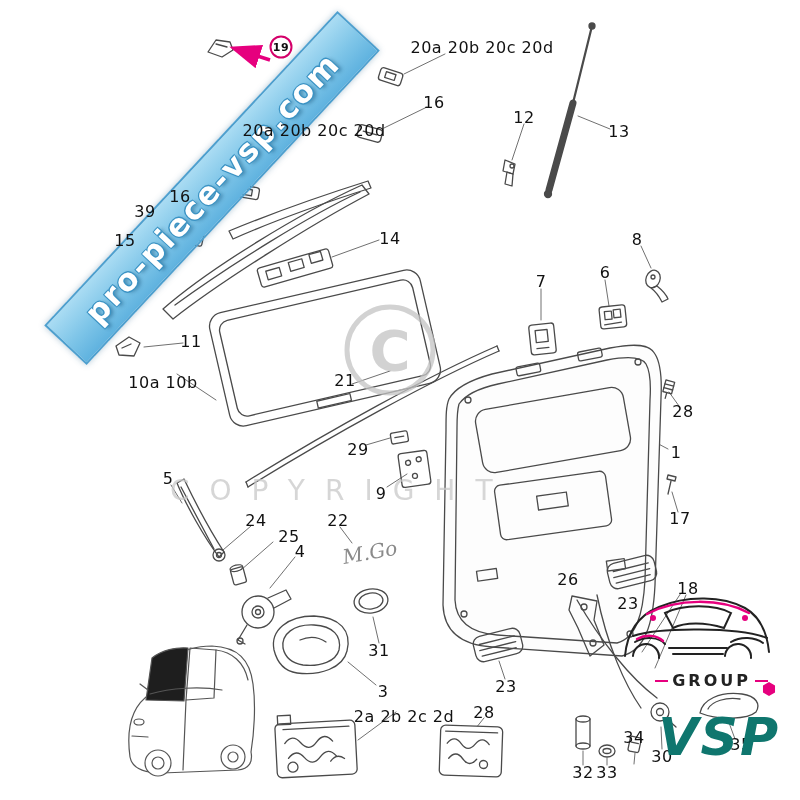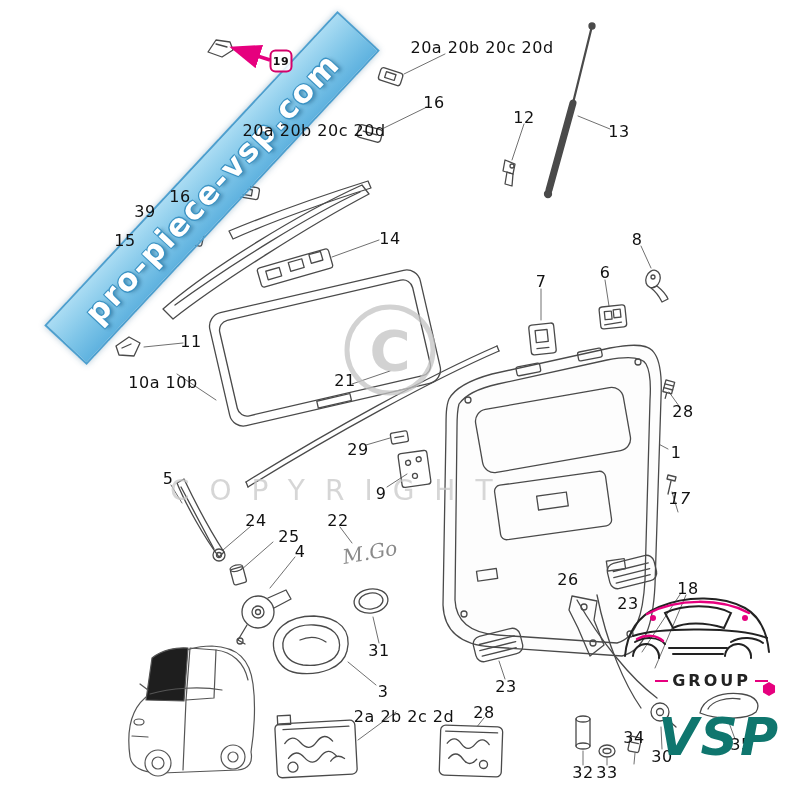--- a/index.html
+++ b/index.html
@@ -361,21 +361,21 @@
   <svg class="overlay" width="800" height="800" viewBox="0 0 800 800">
     <defs>
       <marker id="ah" markerWidth="9" markerHeight="8" refX="7" refY="3.5" orient="auto">
         <path d="M0,0 L9,3.5 L0,7 Z" fill="#e6007e"></path>
       </marker>
     </defs>
     <line x1="270" y1="60" x2="236" y2="49" stroke="#e6007e" stroke-width="3.5" marker-end="url(#ah)"></line>
   </svg>
 
   <div id="label-layer">
-      <div class="part-label circled" style="left: 281px; top: 61px; border-radius: 6px;">19</div>
+      <div class="part-label circled" style="left: 281px; top: 47px;">19</div>
       <div class="part-label" style="left: 482px; top: 47px;">20a 20b 20c 20d</div>
       <div class="part-label" style="left: 434px; top: 102px;">16</div>
       <div class="part-label" style="left: 314px; top: 130px;">20a 20b 20c 20d</div>
       <div class="part-label" style="left: 524px; top: 117px;">12</div>
       <div class="part-label" style="left: 619px; top: 131px;">13</div>
       <div class="part-label" style="left: 180px; top: 196px;">16</div>
       <div class="part-label" style="left: 145px; top: 211px;">39</div>
       <div class="part-label" style="left: 125px; top: 240px;">15</div>
       <div class="part-label" style="left: 390px; top: 238px;">14</div>
       <div class="part-label" style="left: 541px; top: 281px;">7</div>
@@ -384,21 +384,21 @@
       <div class="part-label" style="left: 191px; top: 341px;">11</div>
       <div class="part-label" style="left: 163px; top: 382px;">10a 10b</div>
       <div class="part-label" style="left: 345px; top: 380px; text-align: right;">21</div>
       <div class="part-label" style="left: 683px; top: 411px;">28</div>
       <div class="part-label" style="left: 676px; top: 452px;">1</div>
       <div class="part-label" style="left: 358px; top: 449px;">29</div>
       <div class="part-label" style="left: 381px; top: 493px;">9</div>
       <div class="part-label" style="left: 168px; top: 478px;">5</div>
       <div class="part-label" style="left: 256px; top: 520px;">24</div>
       <div class="part-label" style="left: 338px; top: 520px;">22</div>
-      <div class="part-label" style="left: 680px; top: 498px; font-style: italic;">17</div>
+      <div class="part-label" style="left: 680px; top: 518px;">17</div>
       <div class="part-label" style="left: 277px; top: 536px; margin-left: 12px;">25</div>
       <div class="part-label" style="left: 300px; top: 551px;">4</div>
       <div class="part-label" style="left: 568px; top: 579px;">26</div>
       <div class="part-label" style="left: 688px; top: 588px;">18</div>
       <div class="part-label" style="left: 628px; top: 603px;">23</div>
       <div class="part-label" style="left: 379px; top: 650px;">31</div>
       <div class="part-label" style="left: 383px; top: 691px;">3</div>
       <div class="part-label" style="left: 506px; top: 686px;">23</div>
       <div class="part-label" style="left: 404px; top: 716px;">2a 2b 2c 2d</div>
       <div class="part-label" style="left: 484px; top: 712px;">28</div>

